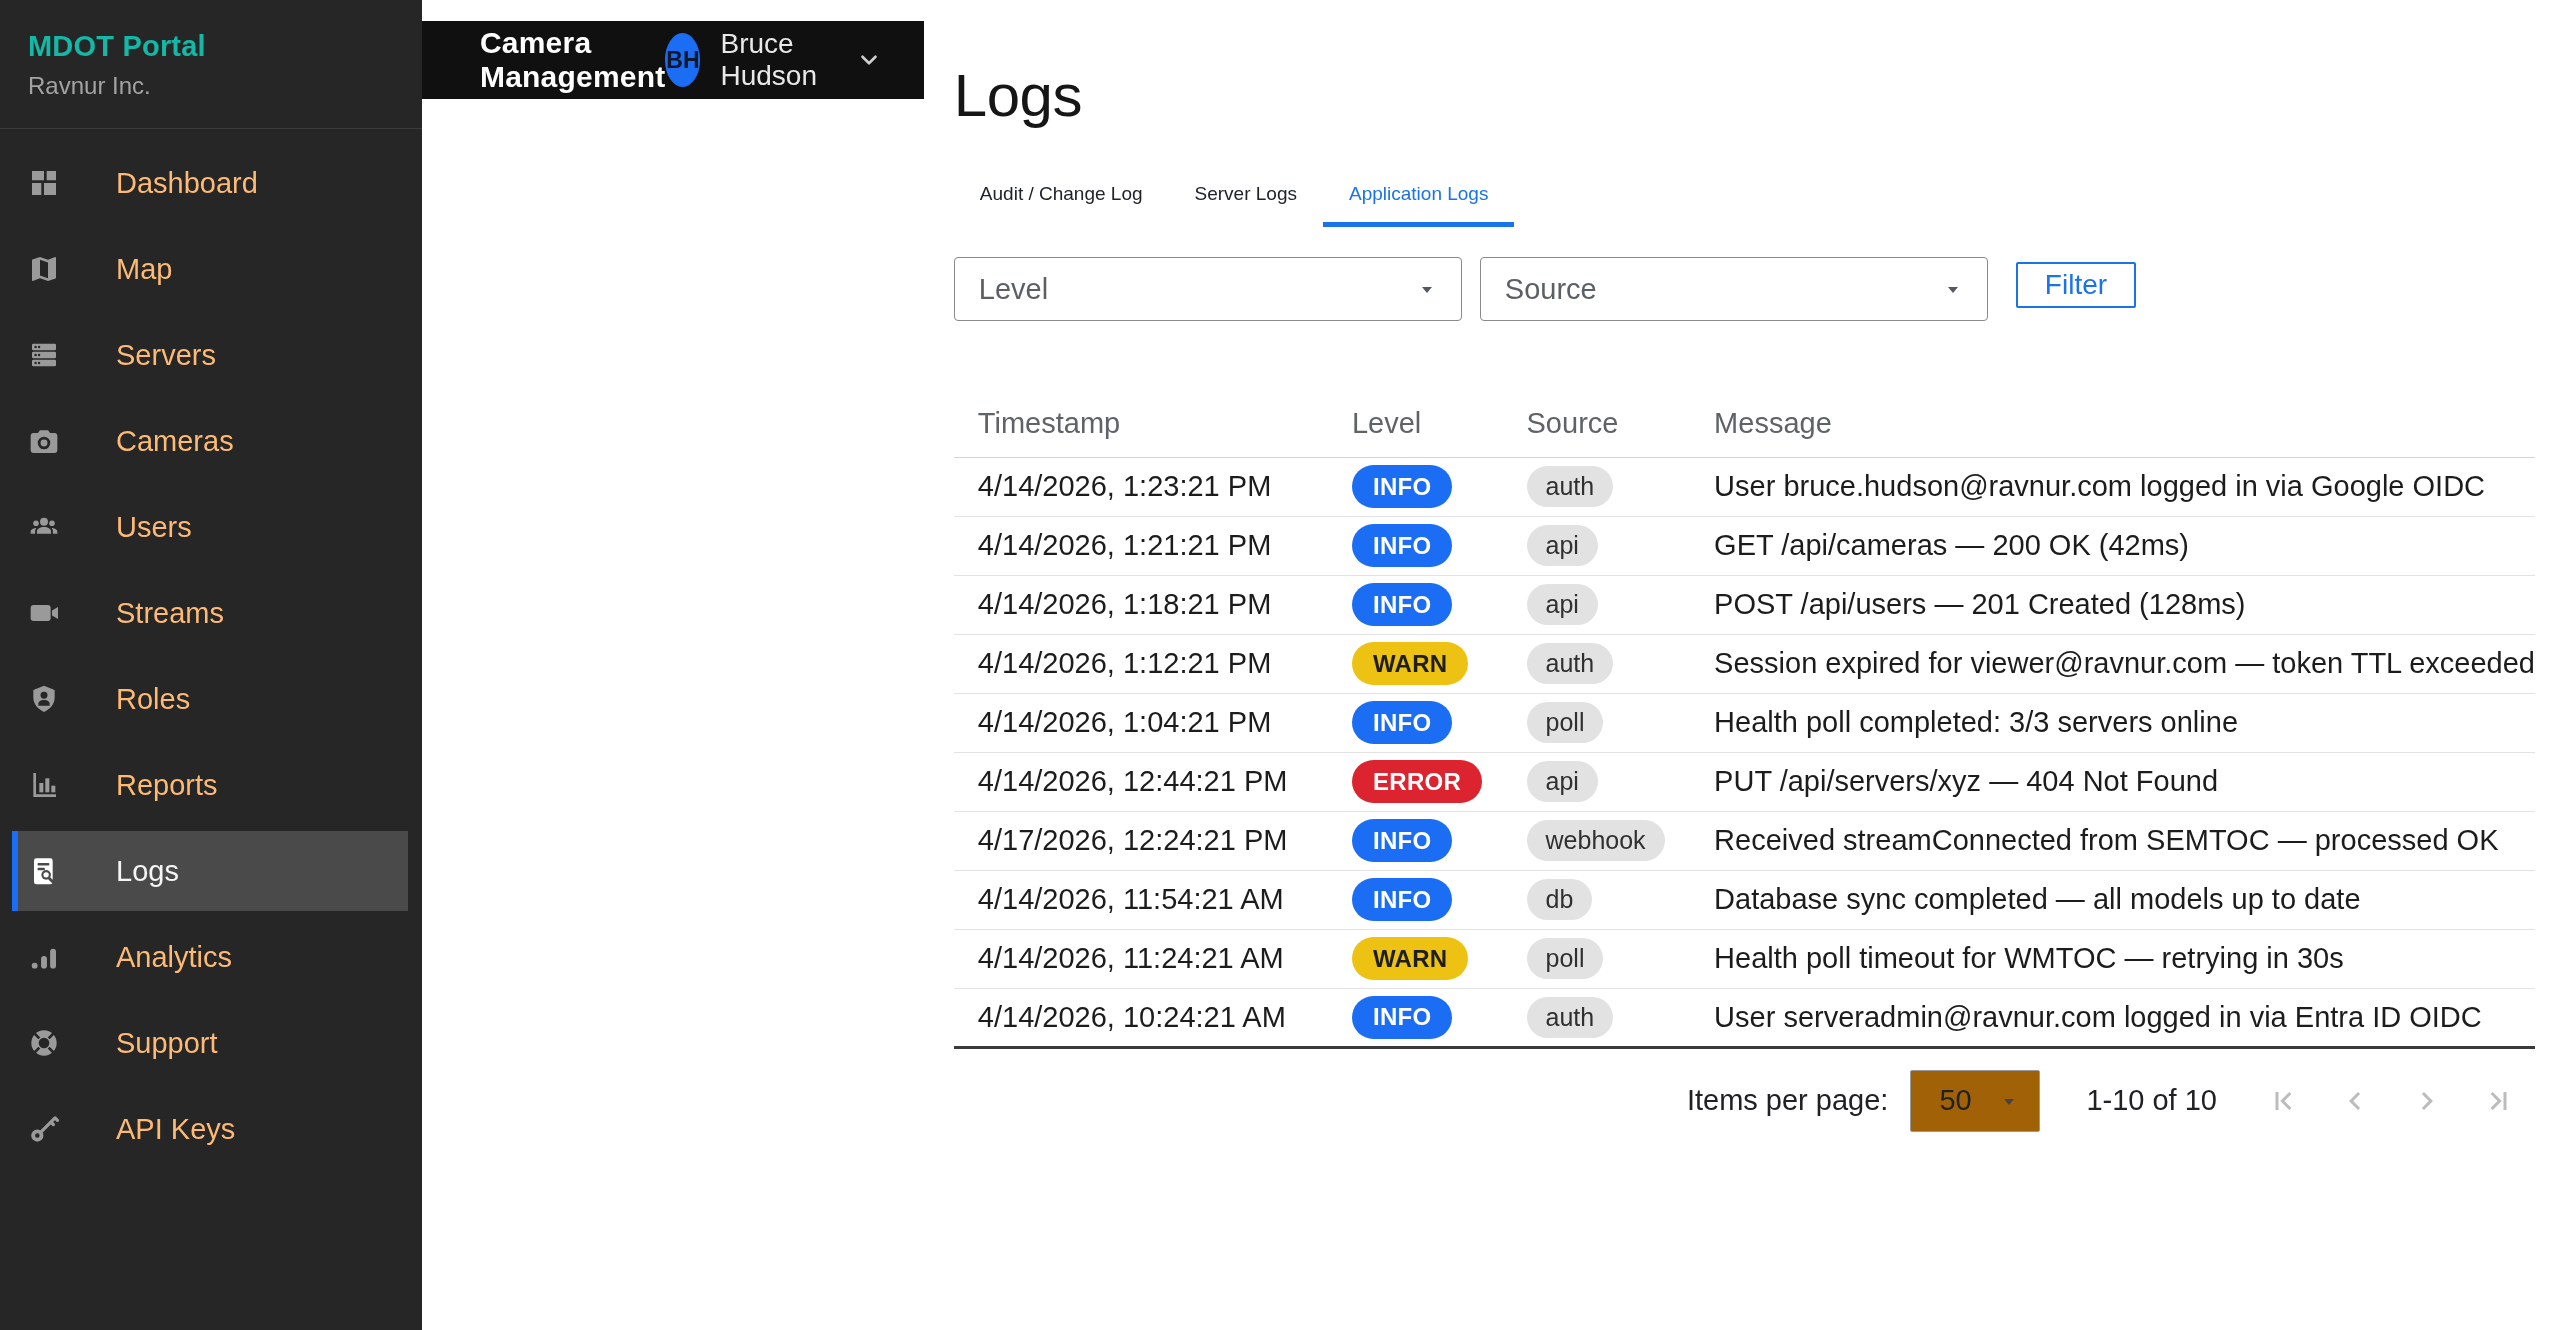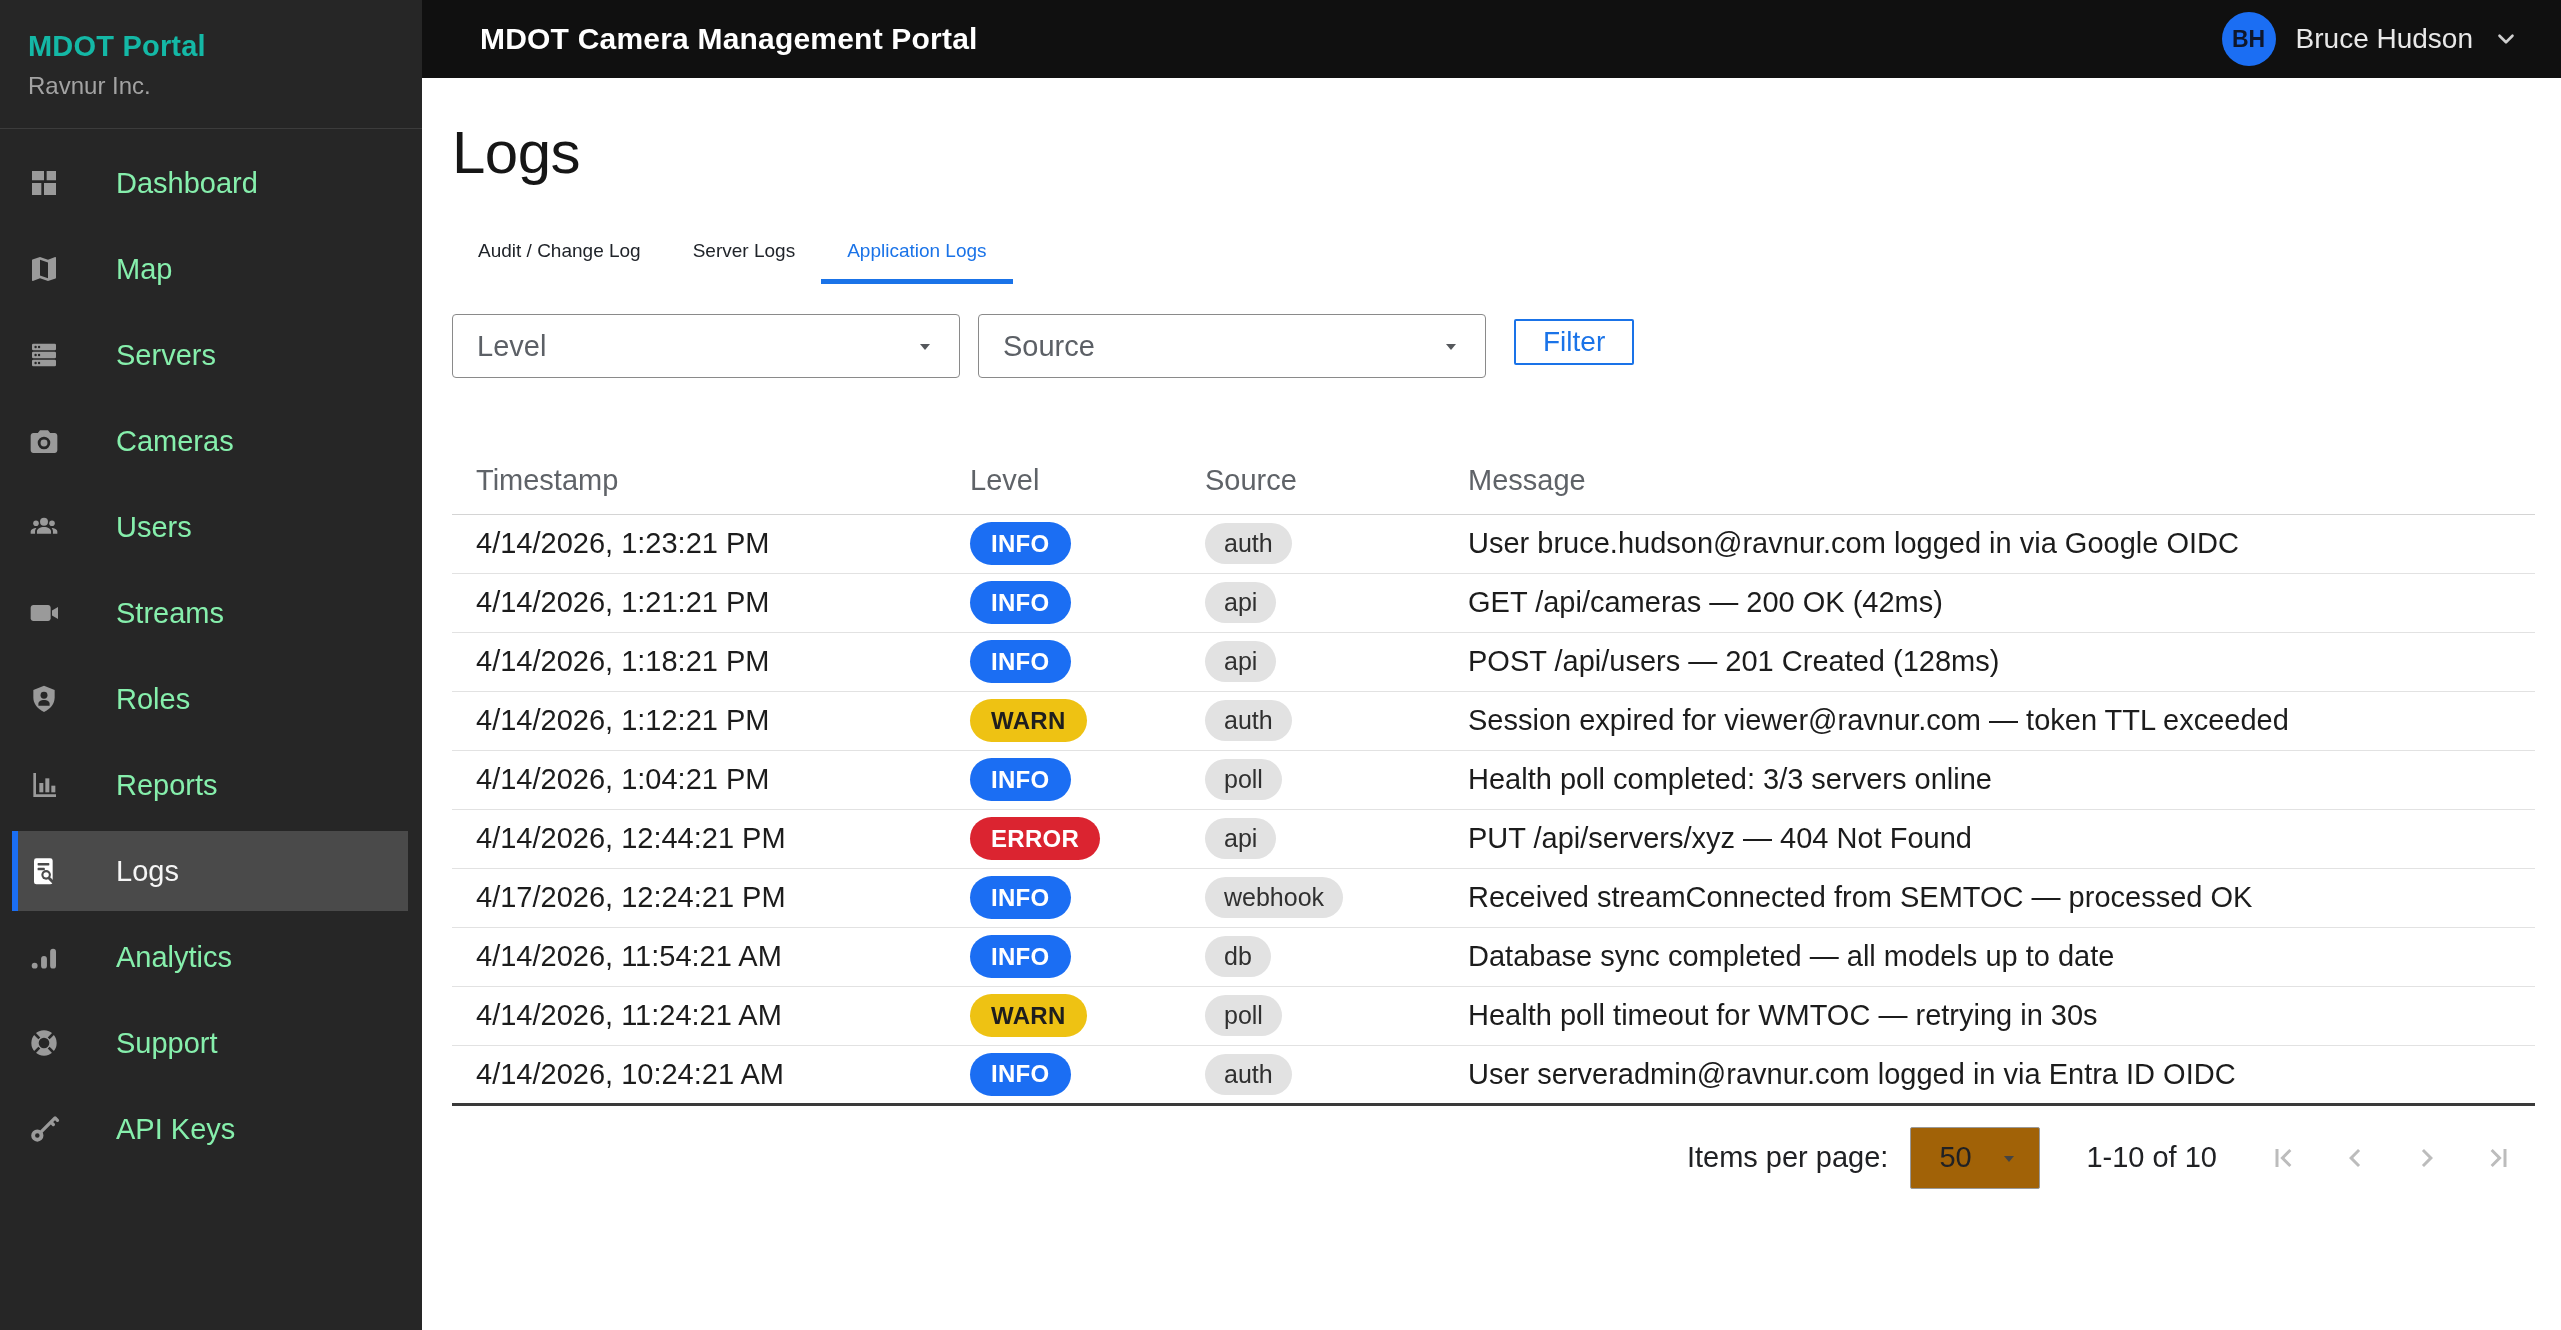--- a/index.html
+++ b/index.html
@@ -18,27 +18,27 @@
   .brand-subtitle { color:#a3a3a3; font-size:24px; margin-top:9px; }
   .sidebar-divider { height:1px; background:#3c3c3c; }
   .nav { padding-top:14px; }
   .nav-item {
     display:flex; align-items:center; height:80px;
     margin:0 14px 6px 12px; padding-left:10px;
     border-left:6px solid transparent; cursor:pointer;
   }
   .nav-icon { width:32px; height:32px; margin-right:56px; color:#9a9a9a; flex:0 0 32px; }
   .nav-icon svg { width:32px; height:32px; display:block; }
-  .nav-label { font-size:29px; color:#86efac; white-space:nowrap; }
+  .nav-label { font-size:29px; color:#fdba74; white-space:nowrap; }
   .nav-item.active { background:#4a4a4a; border-left-color:var(--info,#1b6ef3); }
   .nav-item.active .nav-icon { color:#ffffff; }
   .nav-item.active .nav-label { color:#f5f5f5; }
 
   
-  .right { flex:1; display:flex; flex-direction:column; min-width:0; }
+  .right { flex:1; display:flex; flex-direction:row; min-width:0;margin-top:21px; }
   .topbar {
     height:78px; flex:0 0 78px; background:#101010; color:#ffffff;
     display:flex; align-items:center; padding:0 42px 0 58px;
   }
   .topbar-title { font-size:30px; font-weight:600; letter-spacing:.2px; }
   .user-menu { margin-left:auto; display:flex; align-items:center; gap:20px; cursor:pointer; }
   .avatar {
     width:54px; height:54px; border-radius:50%; background:var(--info,#1b6ef3);
     display:flex; align-items:center; justify-content:center;
     font-size:23px; font-weight:700; color:#0f172a;

